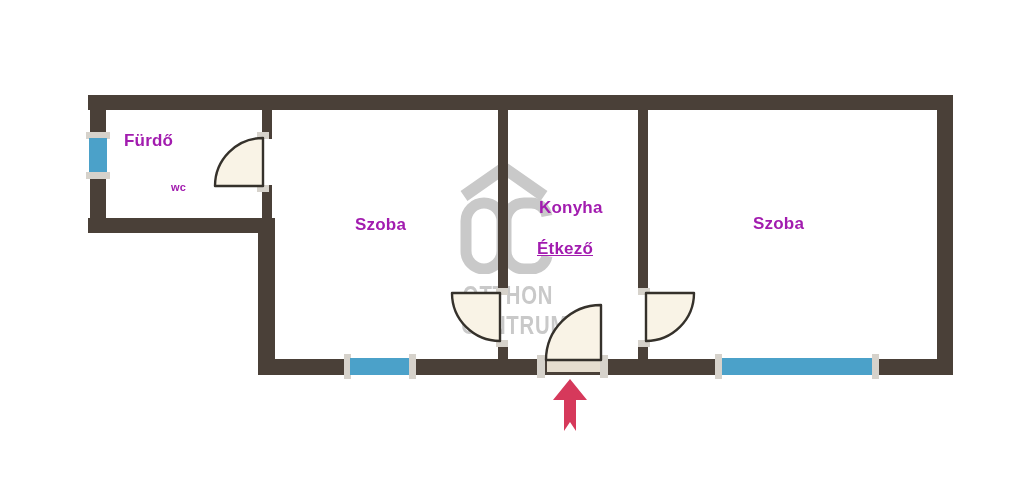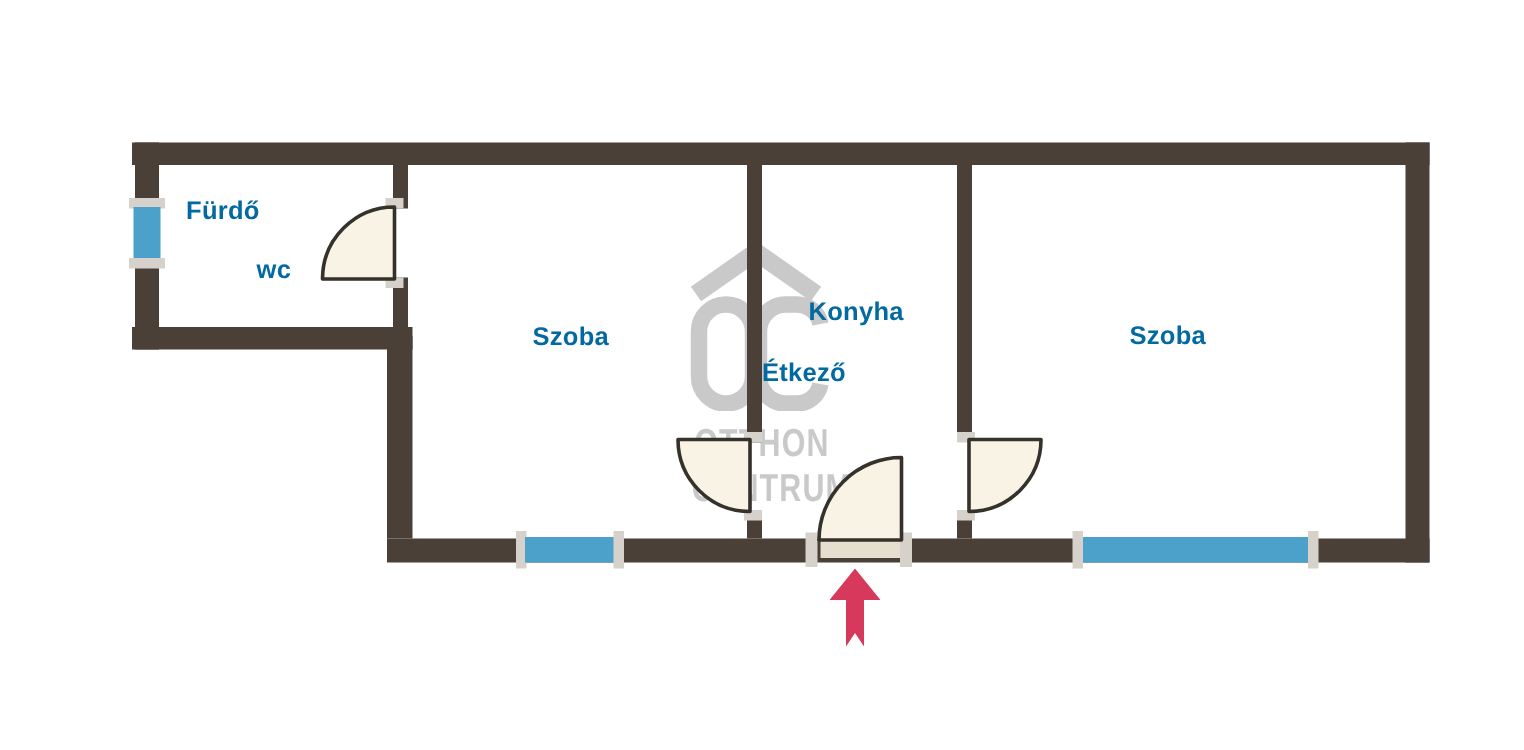--- a/index.html
+++ b/index.html
@@ -9,21 +9,21 @@
   .w{position:absolute;background:var(--wall);z-index:2;}
   
   .win{position:absolute;background:var(--window);z-index:3;}
   .cap{position:absolute;background:var(--trim);z-index:3;}
   .jamb{position:absolute;background:var(--trim);z-index:3;}
   
   .door{position:absolute;z-index:4;overflow:visible;}
   .door-path{fill:var(--door_fill);stroke:var(--door_stroke);stroke-width:2.4;stroke-linejoin:round;}
   .panel{position:absolute;background:var(--door_panel);z-index:4;}
   
-  .label{position:absolute;z-index:5;font-weight:bold;font-size:17px;color:#0369a1;
+  .label{position:absolute;z-index:5;font-weight:bold;font-size:17px;color:#a21caf;
          white-space:nowrap;letter-spacing:0.2px;text-align:right;}
   
   .wm{position:absolute;z-index:1;}
   .wm-logo path,.wm-logo rect{fill:none;stroke:var(--watermark);}
   .wm-text{position:absolute;z-index:1;color:var(--watermark);font-weight:bold;
            font-size:26px;letter-spacing:1px;transform:scaleX(0.78);transform-origin:center;
            text-align:center;width:120px;white-space:nowrap;}
   
   .arrow{position:absolute;z-index:4;}
   .arrow path{fill:var(--arrow);}
@@ -90,19 +90,19 @@
   <div class="panel" style="left:547px;top:357px;width:53px;height:15px;"></div>
   <svg class="door" style="left:546px;top:305px;" width="55" height="55" viewBox="0 0 55 55">
     <path class="door-path" d="M55 0 A55 55 0 0 0 0 55 L55 55 Z"></path>
   </svg>
 
   <svg class="arrow" style="left:553px;top:379px;" width="34" height="52" viewBox="0 0 34 52">
     <path d="M17 0 L34 21 L23 21 L23 52 L17 43 L11 52 L11 21 L0 21 Z"></path>
   </svg>
 
   <div class="label" style="left:124px;top:131px;">Fürdő</div>
-  <div class="label" style="left:171px;top:170px;font-size:17px;">wc</div>
+  <div class="label" style="left:171px;top:181px;font-size:11px;">wc</div>
   <div class="label" style="left:355px;top:215px;">Szoba</div>
   <div class="label" style="left:539px;top:198px;">Konyha</div>
-  <div class="label" style="left:508px;top:239px;">Étkező</div>
+  <div class="label" style="left:537px;top:239px;text-decoration:underline;">Étkező</div>
   <div class="label" style="left:753px;top:214px;">Szoba</div>
 
 </div>
 
 </body></html>

